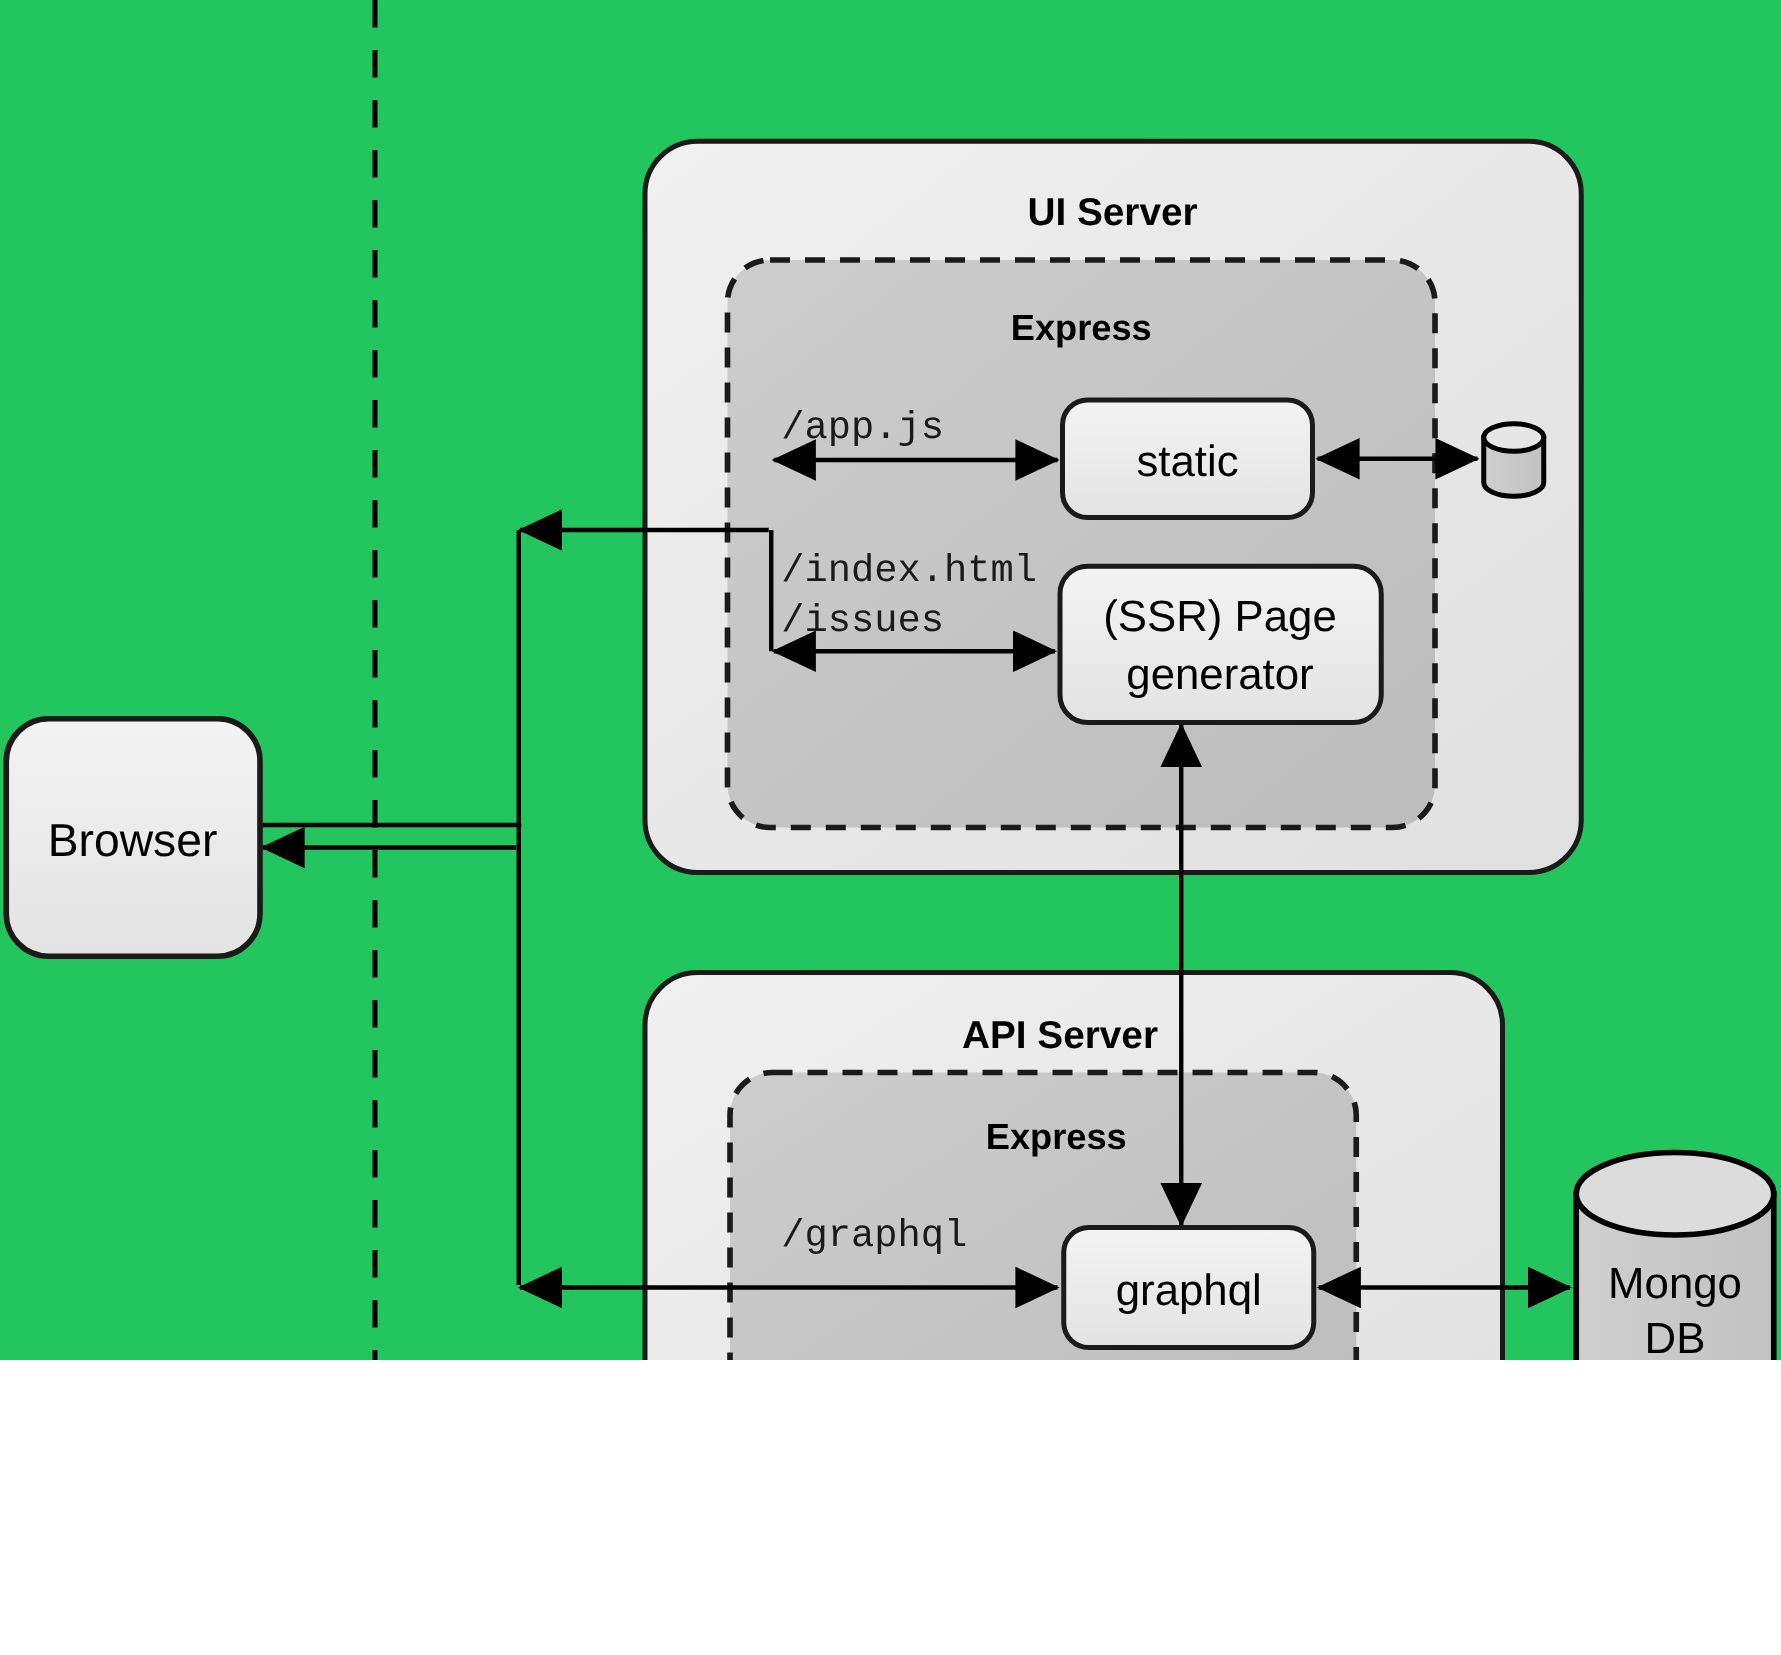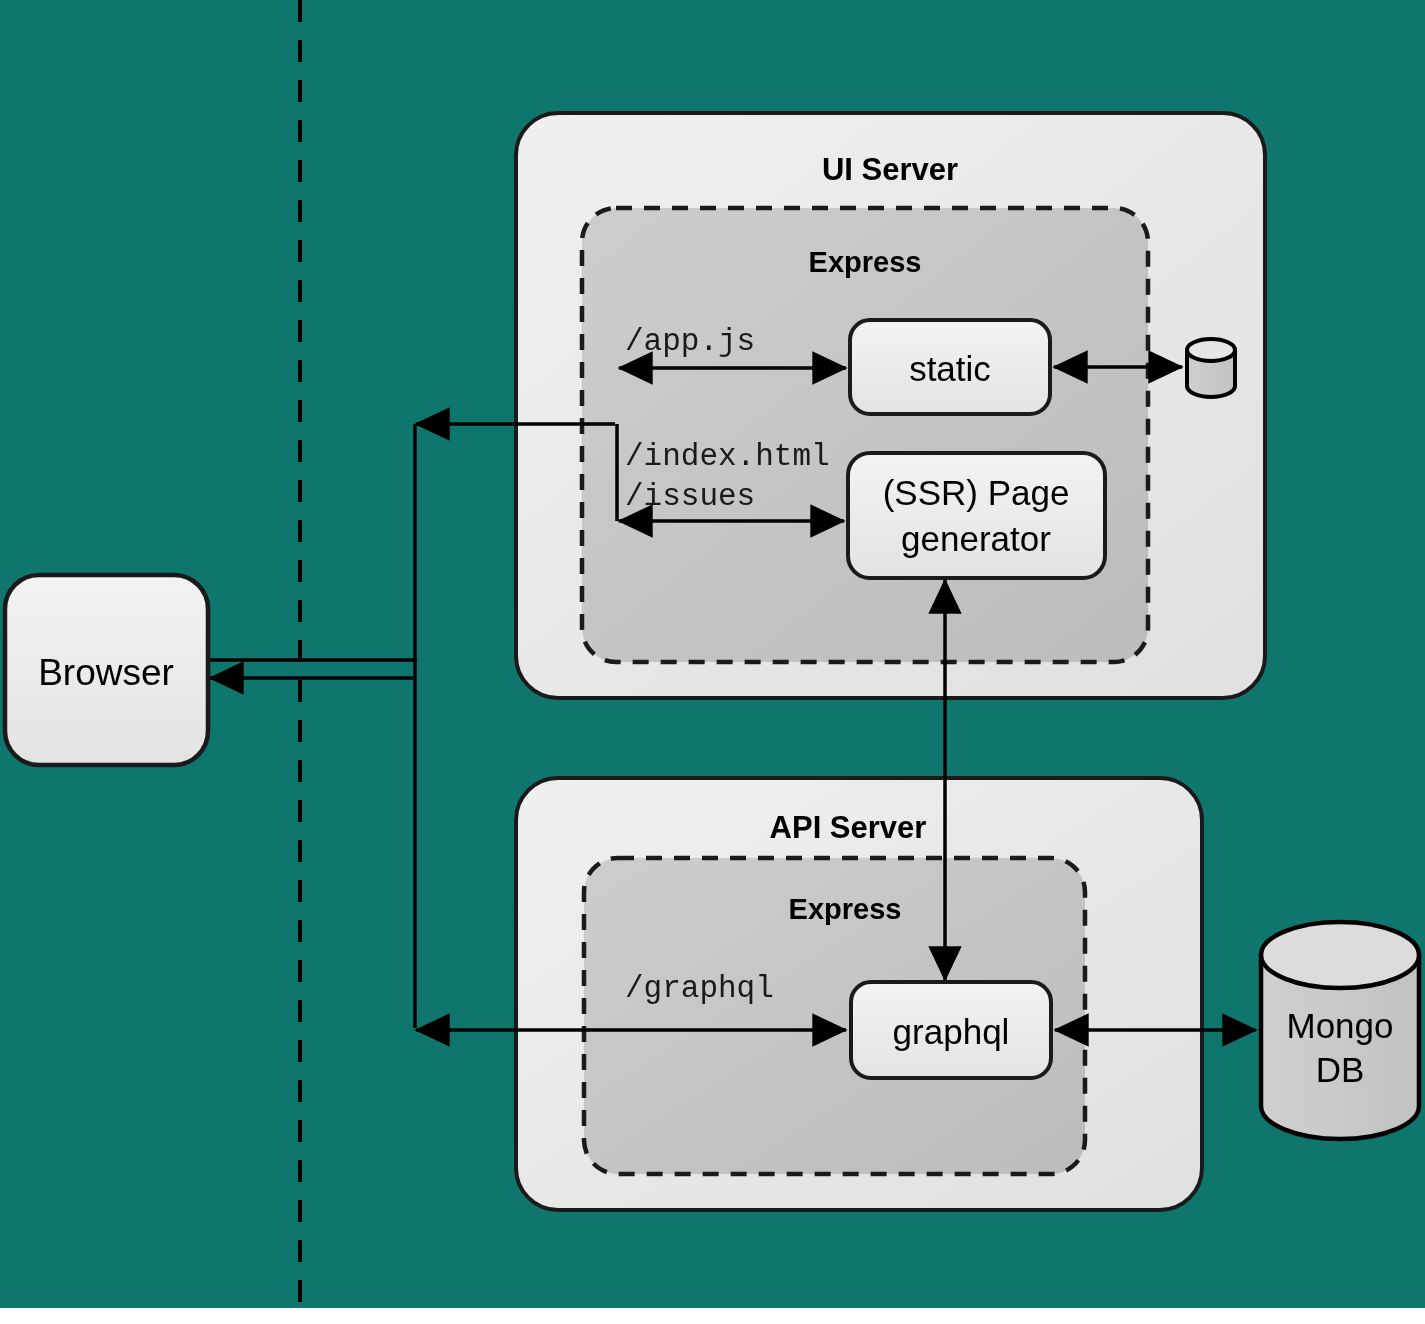--- a/index.html
+++ b/index.html
@@ -3,22 +3,22 @@
 <meta charset="utf-8">
 <style>
   html, body {
     margin: 0;
     padding: 0;
     background: #ffffff;
   }
   #stage {
     position: relative;
     width: 1425px;
-    height: 1308px;
-    background: #0f766e;
+    height: 1088px;
+    background: #22c55e;
     font-family: "Liberation Sans", sans-serif;
     overflow: hidden;
   }
   #diagram-svg {
     position: absolute;
     left: 0;
     top: 0;
     width: 1425px;
     height: 1324px;
   }

